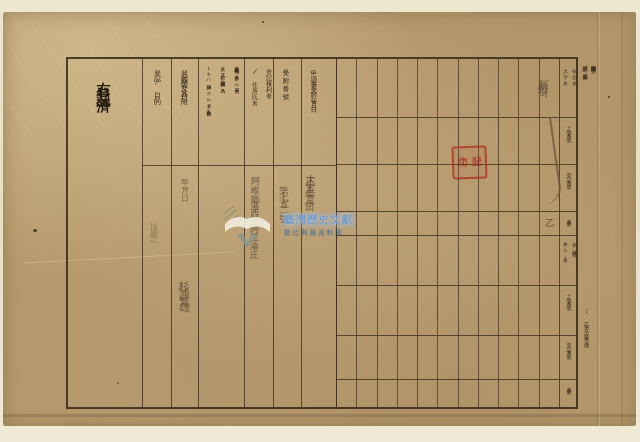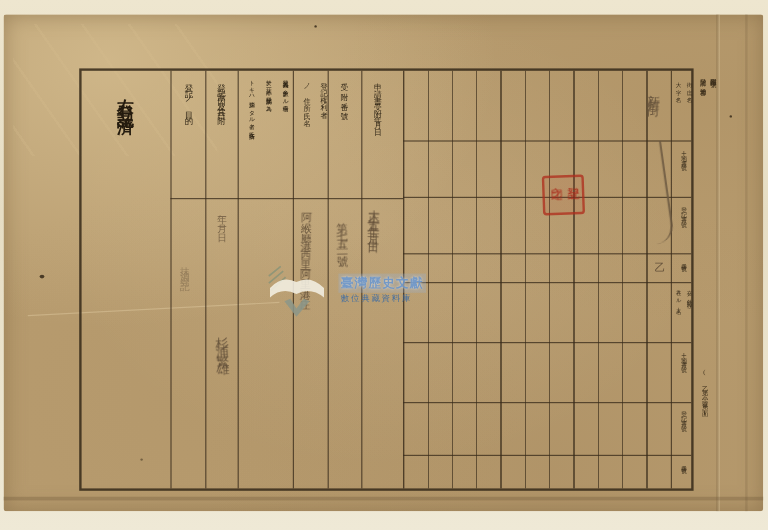--- a/index.html
+++ b/index.html
@@ -38,21 +38,21 @@
   .stamp-big{font-size:14px;letter-spacing:5px;font-weight:bold;color:#241b0e;}
   
   .hand{position:absolute;writing-mode:vertical-rl;text-orientation:upright;color:#64513a;
         filter:blur(.35px);white-space:nowrap;}
   
   .seal{position:absolute;left:452px;top:146px;width:35px;height:33px;box-sizing:border-box;
         border:2px solid rgba(175,45,28,.75);border-radius:3px;background:rgba(190,60,40,.10);
         transform:rotate(-2deg);display:flex;justify-content:center;}
   .seal .vt{position:static;font-size:10px;line-height:14px;color:rgba(170,40,25,.85);filter:blur(.5px);}
   
-  .wm{position:absolute;pointer-events:none;margin-top:16px;}
+  .wm{position:absolute;pointer-events:none;}
   .wm-l1{position:absolute;left:282px;top:212px;font-family:"Liberation Sans",sans-serif;
          font-size:10.5px;font-weight:bold;color:rgba(100,145,200,.85);letter-spacing:1px;
          background:rgba(150,180,220,.28);padding:1px 2px;text-shadow:0 0 2px rgba(255,255,255,.6);}
   .wm-l2{position:absolute;left:284px;top:228px;font-family:"Liberation Sans",sans-serif;
          font-size:7px;color:rgba(55,105,165,.9);letter-spacing:1.5px;}
   .swash{position:absolute;left:541px;top:118px;width:14px;height:85px;
          border-right:2px solid rgba(106,87,64,.8);border-radius:0 0 44px 0;
          transform:rotate(-8deg);filter:blur(.4px);}
 </style>
 </head>

